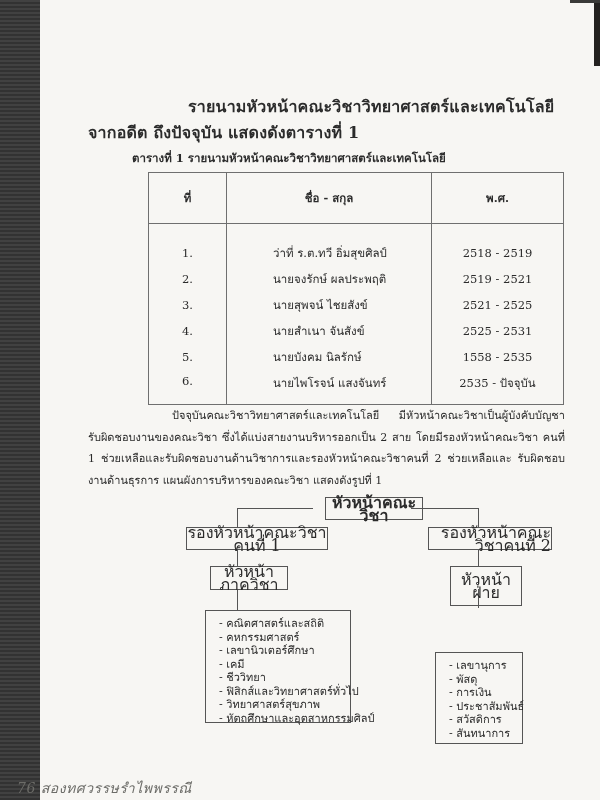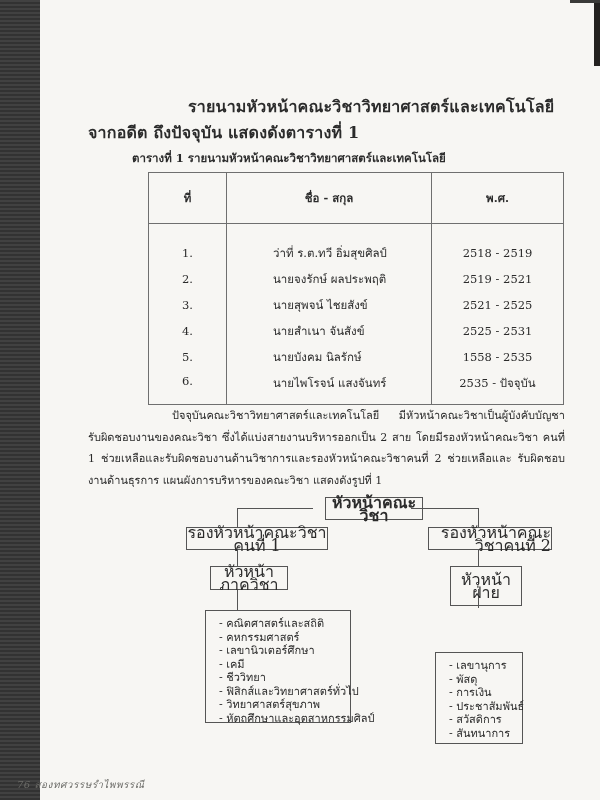--- a/index.html
+++ b/index.html
@@ -74,21 +74,21 @@
   }
   .clist ul{margin:6px 0 0 0;padding:0 4px 0 13px;list-style:none;}
   .clist li{line-height:13.5px;white-space:nowrap;}
   .clist li::before{content:"-  ";}
   .fig-caption{
     position:absolute;left:147px;top:744px;width:430px;
     font-size:12px;font-weight:bold;
   }
   .footer{
     position:absolute;left:17px;top:777px;
-    font-size:10px;font-style:italic;color:#6c6c68;letter-spacing:.5px;
+    font-size:14px;font-style:italic;color:#6c6c68;letter-spacing:.5px;
   }
 </style>
 </head>
 <body>
 
 <div class="page">
 
   <div class="scan-bar"></div>
   <div class="scan-edge-top-right"></div>
   <div class="scan-edge-top"></div>

